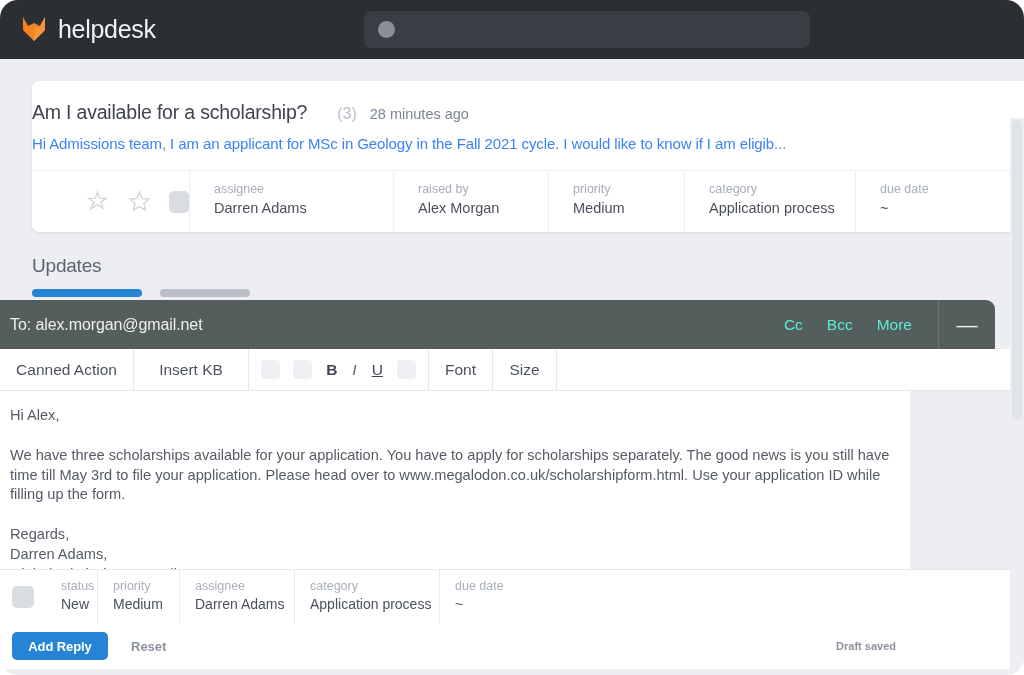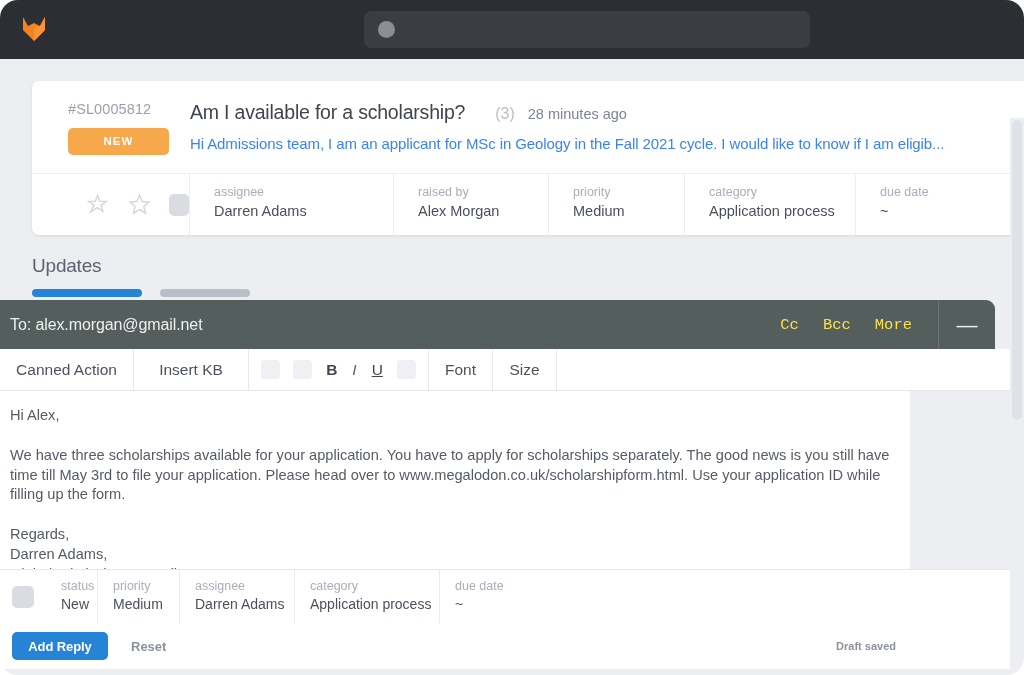--- a/index.html
+++ b/index.html
@@ -234,22 +234,22 @@
     color: #eef0f0;
   }
   #compose-to {
     margin-left: 10px;
     font-size: 16px;
     letter-spacing: -0.1px;
     flex: 1;
   }
   .compose-action {
     background: none; border: 0;
-    color: #fde047;
-    font-family: Liberation Mono, monospace;
+    color: #5eead4;
+    font-family: Liberation Sans, sans-serif;
     font-size: 15.5px;
     cursor: pointer;
     padding: 0 12px;
   }
   #compose-divider {
     width: 1px; height: 49px;
     background: #6c7573;
     margin: 0 0 0 14px;
   }
   #minimize-btn {
@@ -428,35 +428,32 @@
 <body>
 
 <div id="app-window">
 
   <div id="topnav">
     <div id="brand">
       <svg class="logo-mark" viewBox="0 0 26 28">
         <path d="M2 1 L7 10 L13 7 L19 10 L24 1 L24 14 L13 25 L2 14 Z" fill="#f58220"></path>
         <path d="M13 12 L19 10 L24 1 L24 14 L13 25 Z" fill="#f99338"></path>
       </svg>
+      <span id="brand-name">helpdesk</span>
     </div>
     <div id="search-wrap">
       <span id="search-dot"></span>
       <input id="search-input" type="text" value="" placeholder="" style="">
     </div>
   </div>
 
   <div id="canvas">
 
     <div id="ticket-card">
       <div id="ticket-top">
-        <div id="ticket-idcol">
-          <div id="ticket-id">#SL0005812</div>
-          <button id="status-badge">NEW</button>
-        </div>
         <div id="ticket-maincol">
           <div id="subject-row">
             <span id="ticket-subject">Am I available for a scholarship?</span>
             <span id="reply-count">(3)</span>
             <span id="ticket-time">28 minutes ago</span>
           </div>
           <div id="ticket-preview">Hi Admissions team, I am an applicant for MSc in Geology in the Fall 2021 cycle. I would like to know if I am eligib...</div>
         </div>
       </div>
 

